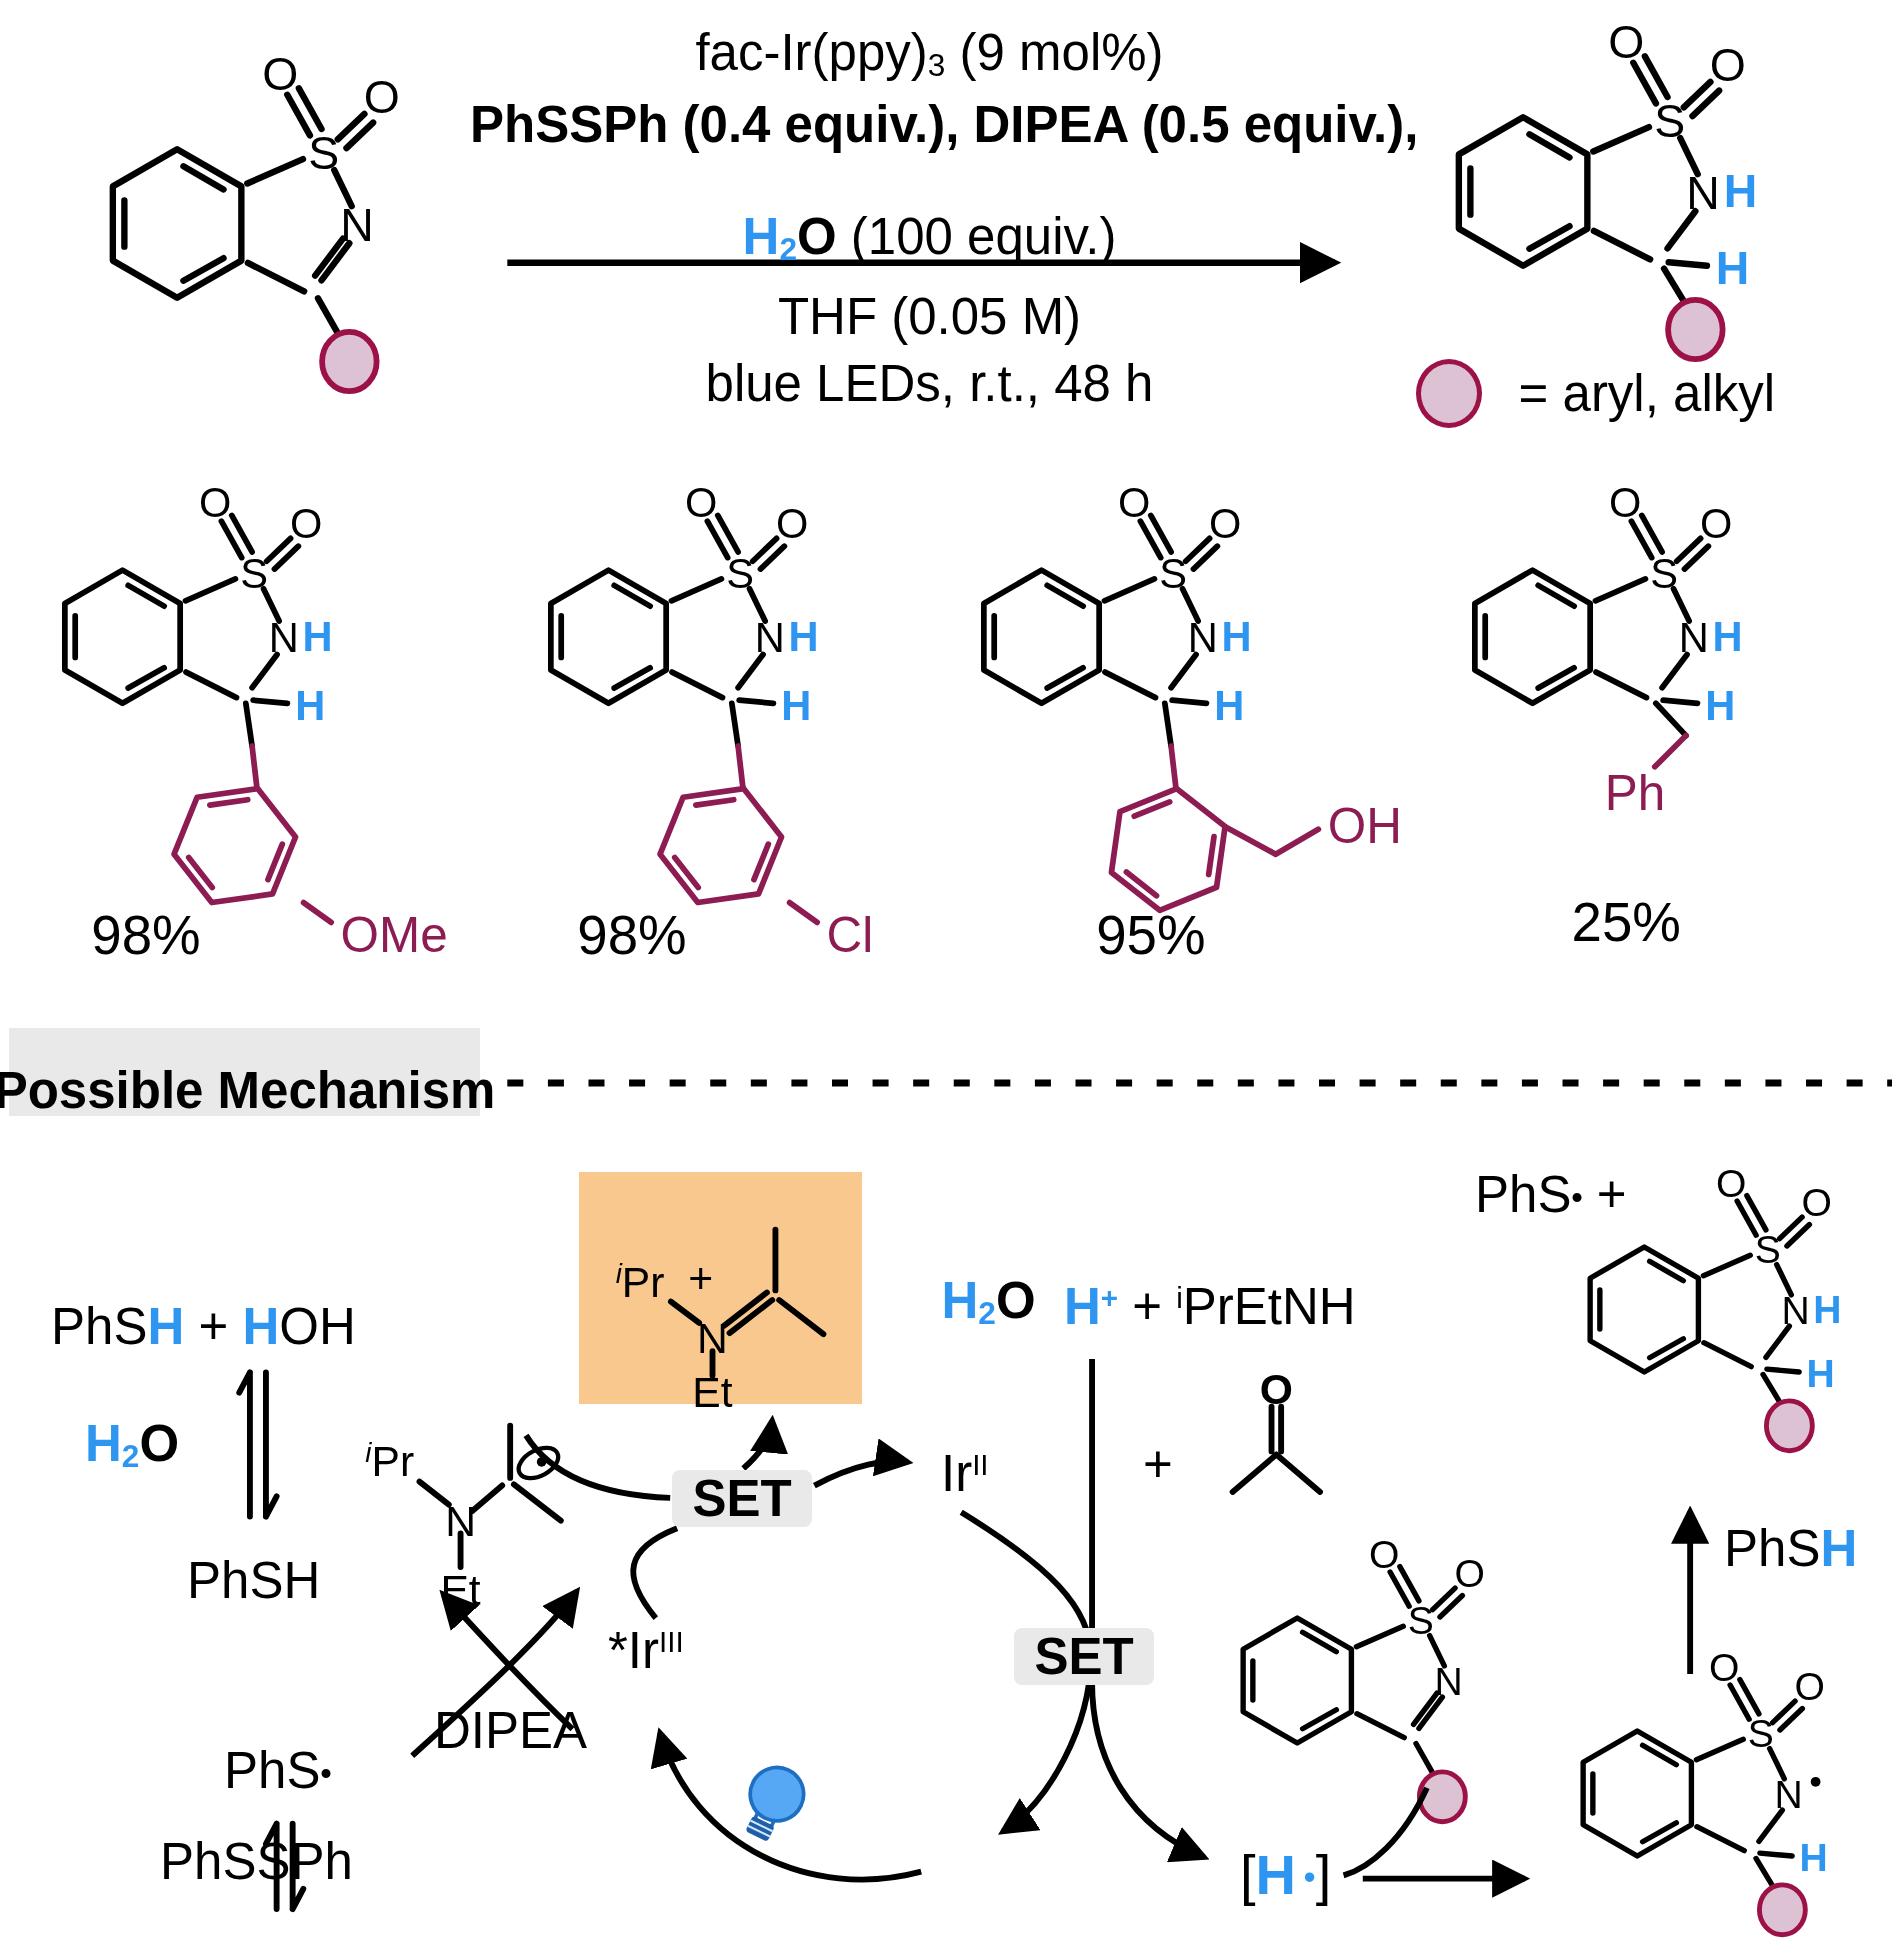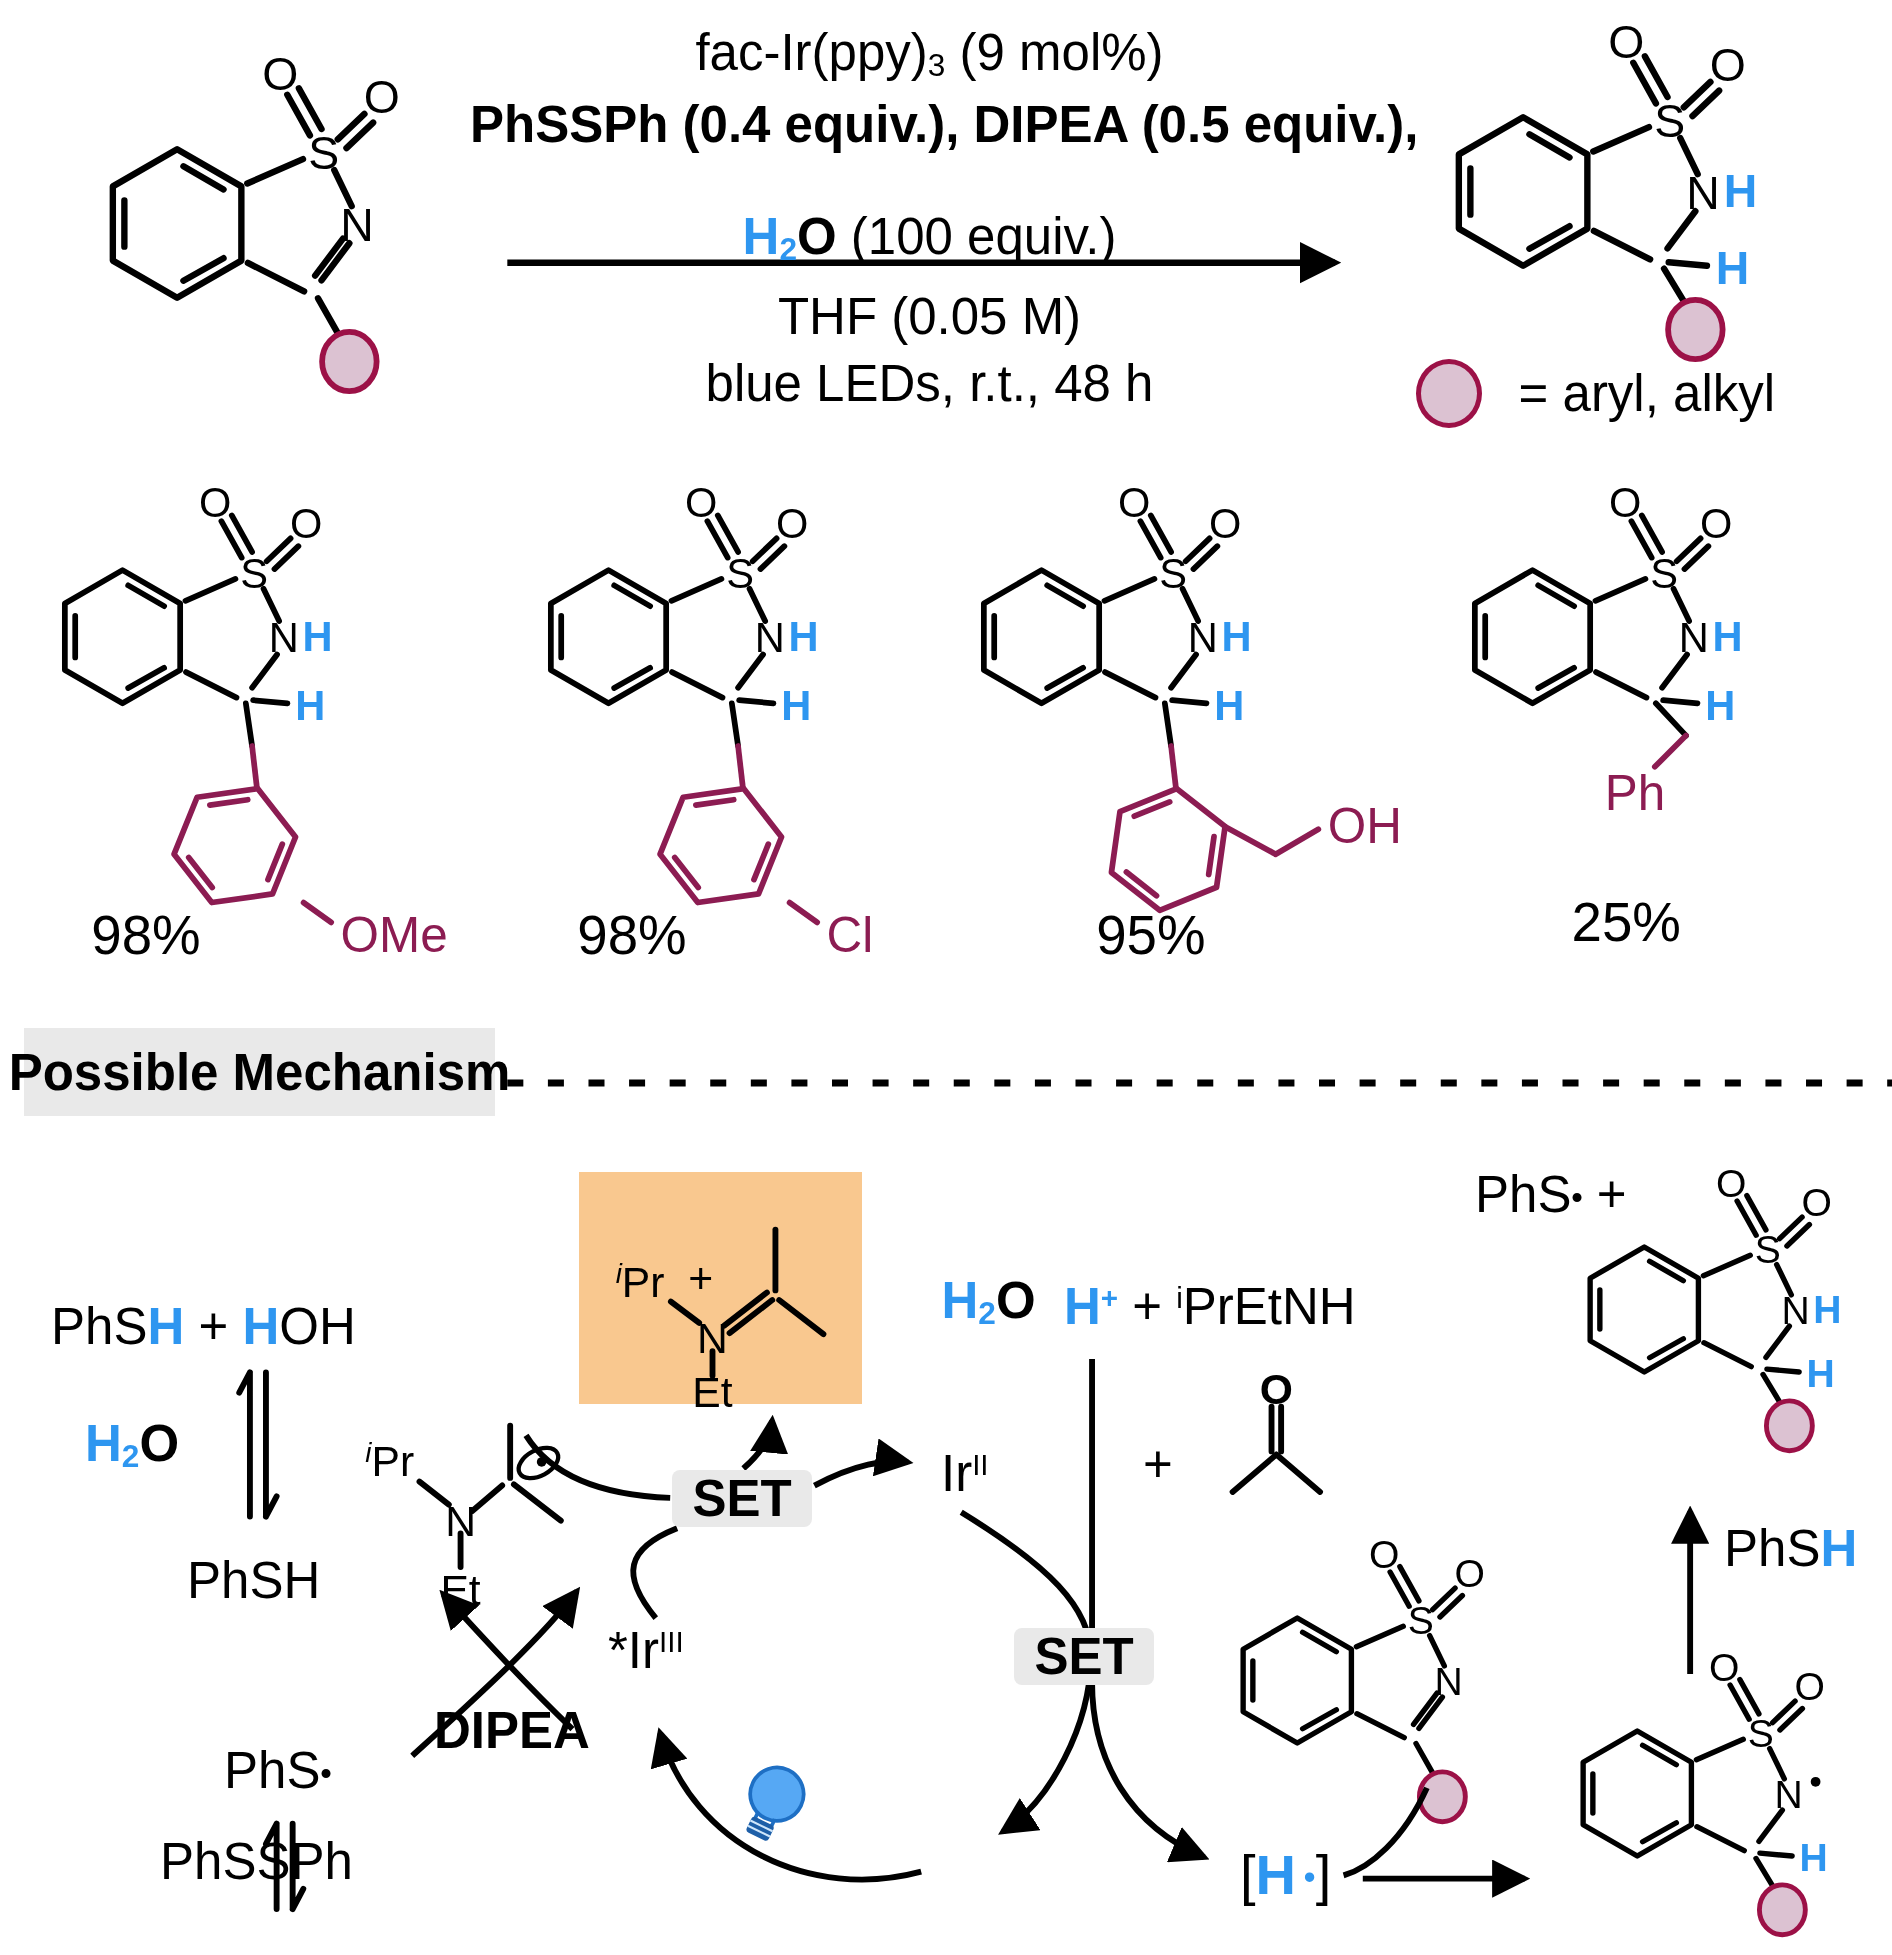--- a/index.html
+++ b/index.html
@@ -162,40 +162,40 @@
   <text class="at" x="448" y="208">S</text>
   <text class="at" x="373" y="73">O</text>
   <text class="at" x="548" y="112">O</text>
   <text class="at" x="505" y="332">N</text>
   <text class="at atb" x="570" y="330">H</text>
   <text class="at atb" x="556" y="462">H</text>
   <text class="sbl" x="392" y="630" text-anchor="middle">Ph</text>
   <text class="yld" x="270" y="880">25%</text>
 </svg>
 
-<div class="abs graybox" style="left:24px;top:1028px;width:471px;height:88px;display:flex;align-items:center;justify-content:center;">
+<div class="abs graybox" style="left:9px;top:1028px;width:471px;height:88px;display:flex;align-items:flex-end;justify-content:center;">
   <span class="t95 b">Possible Mechanism</span>
 </div>
 
 <div class="abs t95" style="left:51px;top:1301px;">
   <span>PhS</span><span class="blue b">H</span><span> + </span><span class="blue b">H</span><span>OH</span>
 </div>
 <div class="abs t95 b" style="left:85px;top:1418px;">
   <span class="blue">H</span><span class="blue subn">2</span><span>O</span>
 </div>
 <div class="abs t95" style="left:187px;top:1555px;">
   <span>PhSH</span>
 </div>
 <div class="abs t95" style="left:224px;top:1745px;">
   <span>PhS</span><span class="b dot">•</span>
 </div>
 <div class="abs t95" style="left:160px;top:1801px;margin-top:35px;">
   <span>PhSSPh</span>
 </div>
-<div class="abs t95" style="left:434px;top:1705px;font-weight:bold;">
+<div class="abs t95" style="left:434px;top:1705px;">
   <span>DIPEA</span>
 </div>
 
 <div class="abs pill" style="left:672px;top:1470px;width:140px;height:57px;">
   <span>SET</span>
 </div>
 <div class="abs pill" style="left:1014px;top:1628px;width:140px;height:57px;">
   <span>SET</span>
 </div>
 

